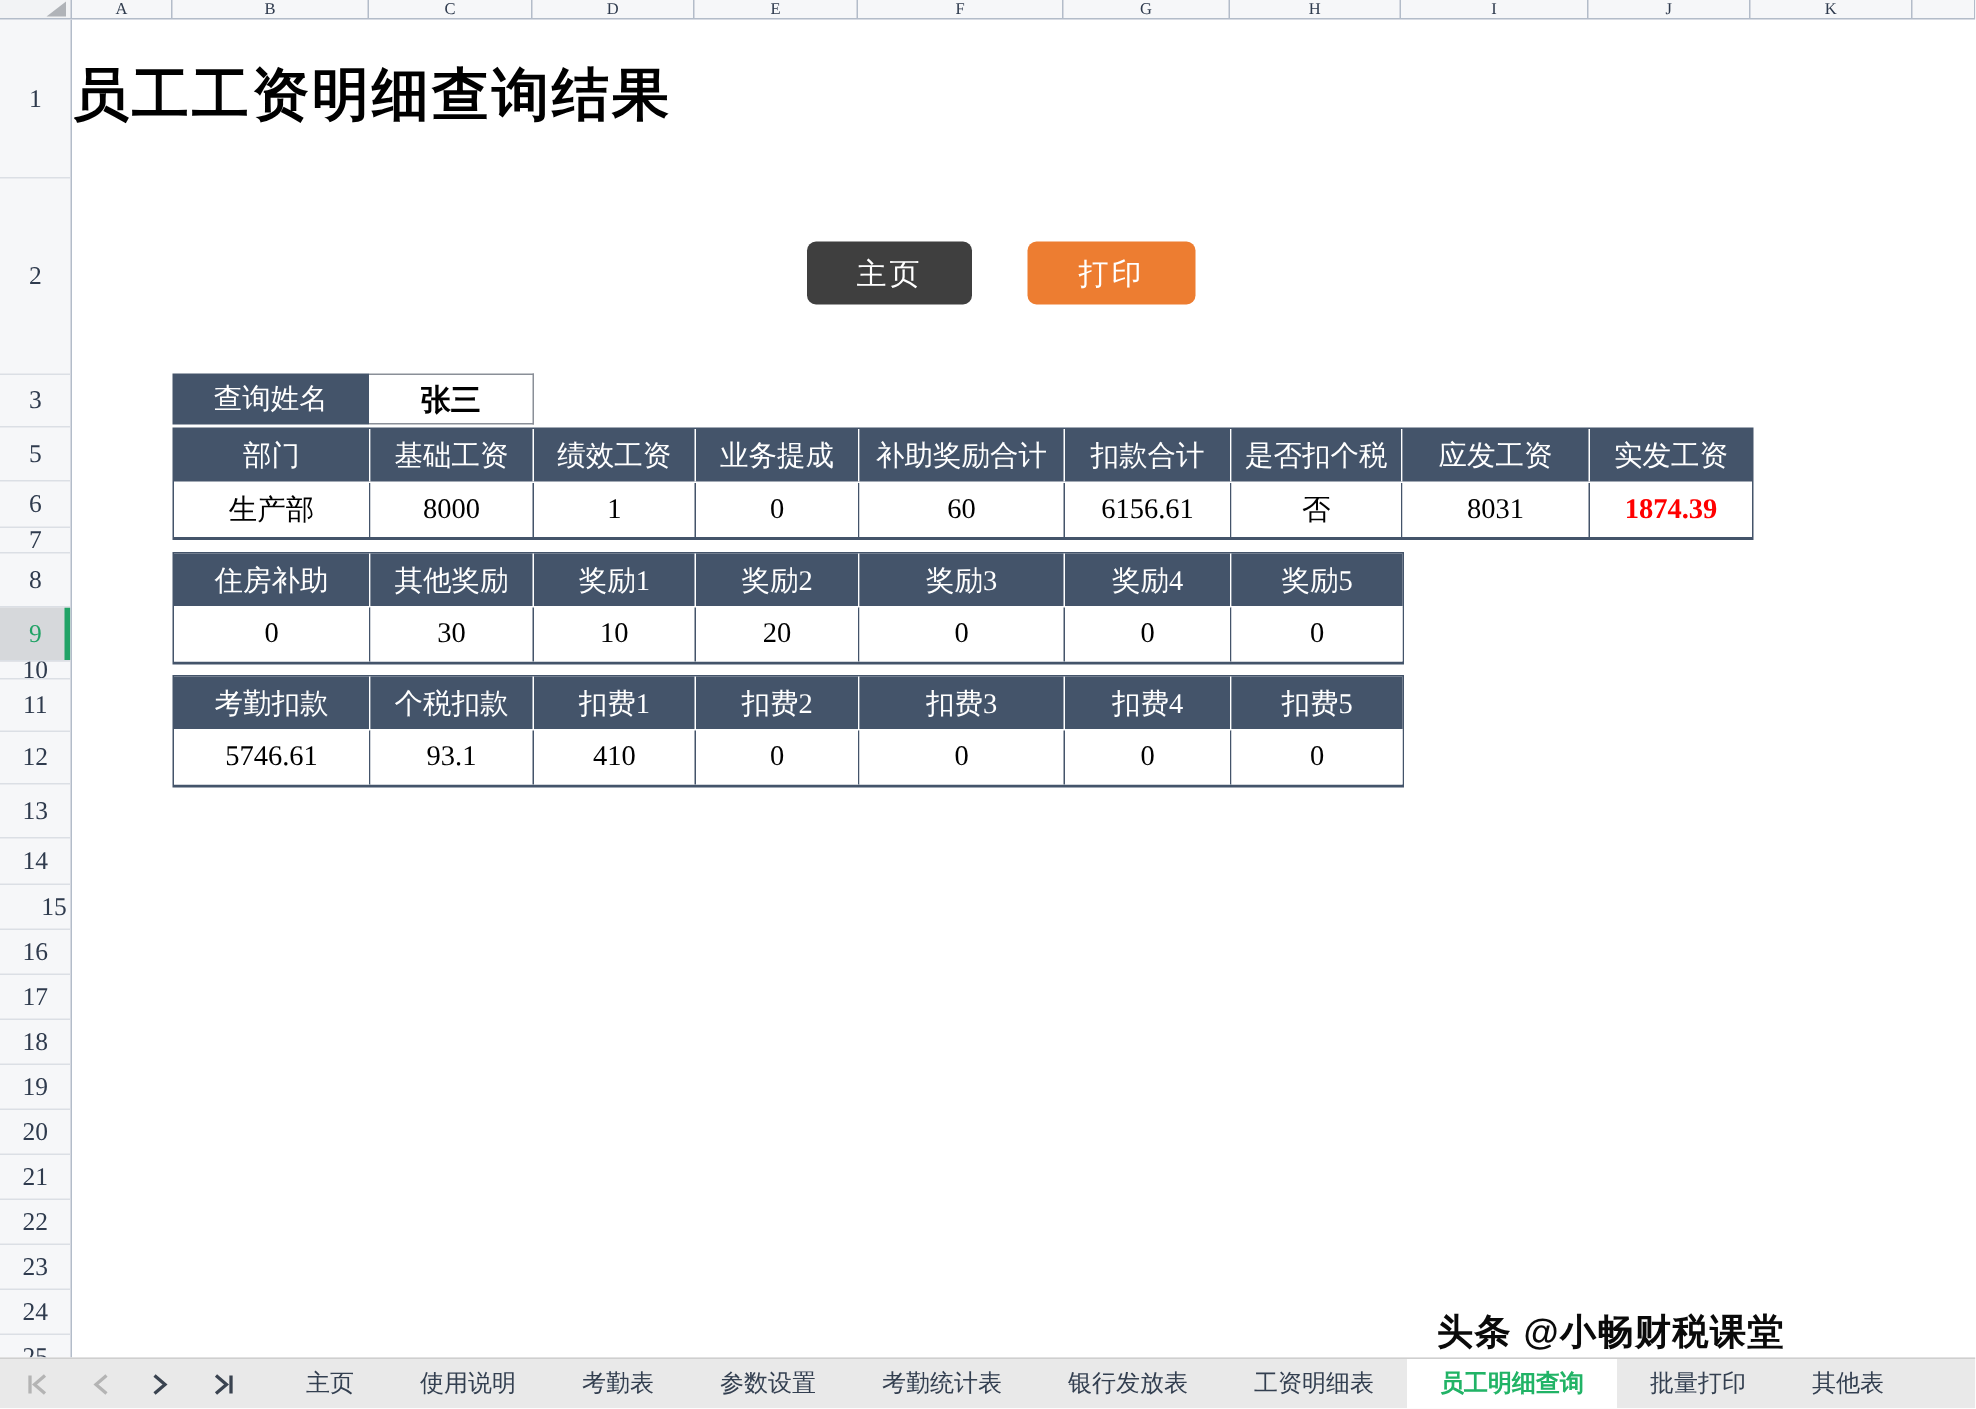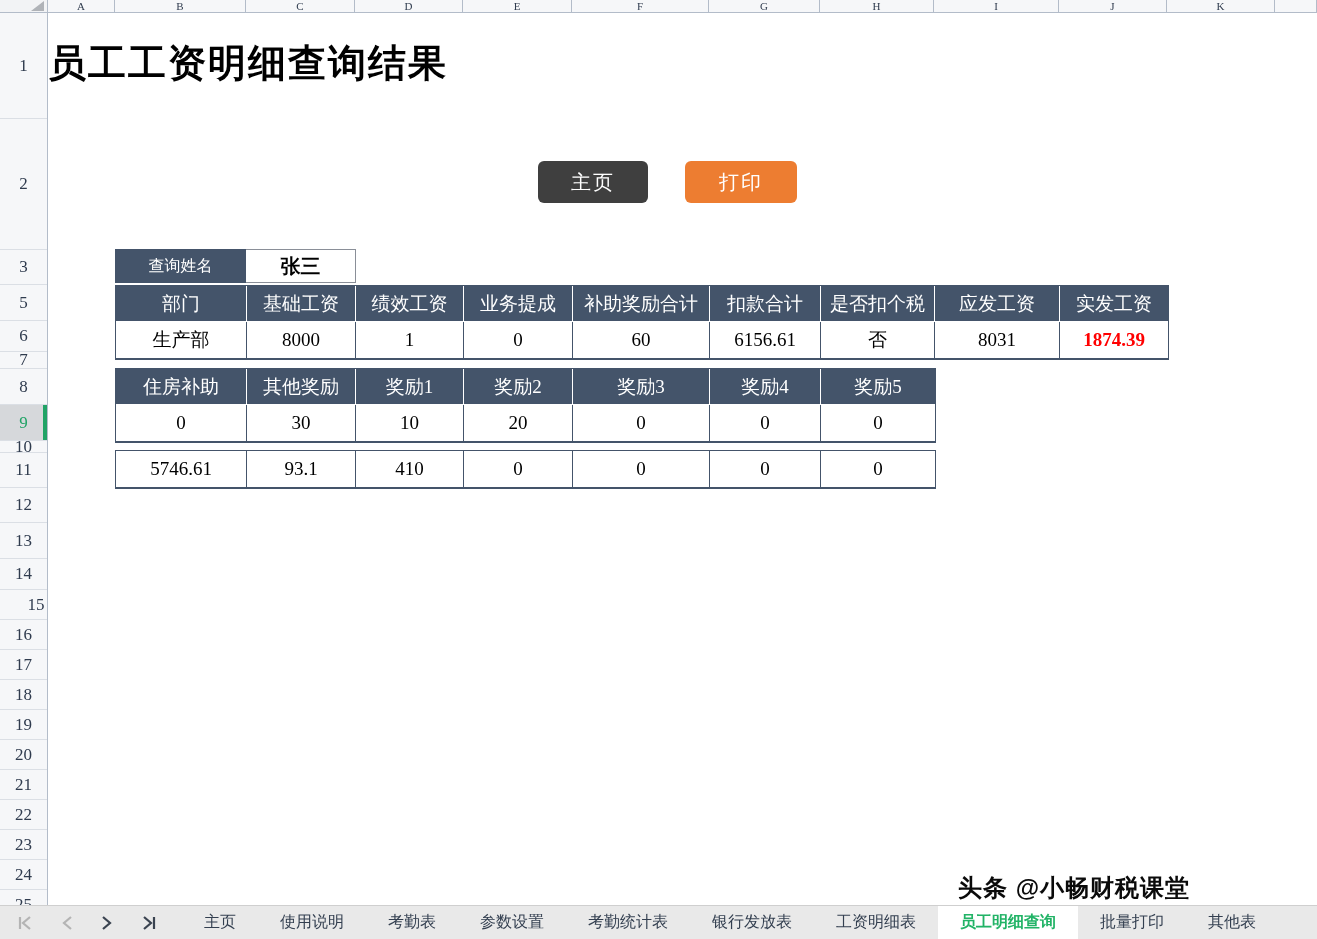--- a/index.html
+++ b/index.html
@@ -48,21 +48,21 @@
   .btn {
     position:absolute; height:42px; border-radius:6px; color:#fff; font-size:20px;
     display:flex; align-items:center; justify-content:center; cursor:pointer;
     font-family:"Liberation Sans","DejaVu Sans",sans-serif; letter-spacing:2px;
   }
   #btn-home { left:538px; top:161px; width:110px; background:#3f3f3f; }
   #btn-print { left:685px; top:161px; width:112px; background:#ed7d31; }
   
   #query-box { position:absolute; left:115px; top:249px; display:flex; }
   #query-label {
-    width:131px; height:34px; background:#44546a; color:#fff; font-size:16px;
+    width:131px; height:34px; background:#44546a; color:#fff; font-size:19px;
     display:flex; align-items:center; justify-content:center;
   }
   #query-value {
     width:110px; height:34px; background:#fff; color:#000; font-size:20px; font-weight:bold;
     display:flex; align-items:center; justify-content:center;
     border:1px solid #8a8f98; border-left:none;
   }
   
   .xtable {
     position:absolute; border:1px solid #44546a; border-bottom-width:2px; background:#fff;
@@ -201,20 +201,29 @@
           <div class="cell" style="width: 131px;">0</div>
           <div class="cell" style="width: 109px;">30</div>
           <div class="cell" style="width: 108px;">10</div>
           <div class="cell" style="width: 109px;">20</div>
           <div class="cell" style="width: 137px;">0</div>
           <div class="cell" style="width: 111px;">0</div>
           <div class="cell" style="width: 114px;">0</div>
         </div>
       </div>
       <div class="xtable" style="left: 115px; top: 450px;">
+        <div class="trow thead">
+          <div class="cell" style="width: 131px;">考勤扣款</div>
+          <div class="cell" style="width: 109px;">个税扣款</div>
+          <div class="cell" style="width: 108px;">扣费1</div>
+          <div class="cell" style="width: 109px;">扣费2</div>
+          <div class="cell" style="width: 137px;">扣费3</div>
+          <div class="cell" style="width: 111px;">扣费4</div>
+          <div class="cell" style="width: 114px;">扣费5</div>
+        </div>
         <div class="trow tdata">
           <div class="cell" style="width: 131px;">5746.61</div>
           <div class="cell" style="width: 109px;">93.1</div>
           <div class="cell" style="width: 108px;">410</div>
           <div class="cell" style="width: 109px;">0</div>
           <div class="cell" style="width: 137px;">0</div>
           <div class="cell" style="width: 111px;">0</div>
           <div class="cell" style="width: 114px;">0</div>
         </div>
       </div>

